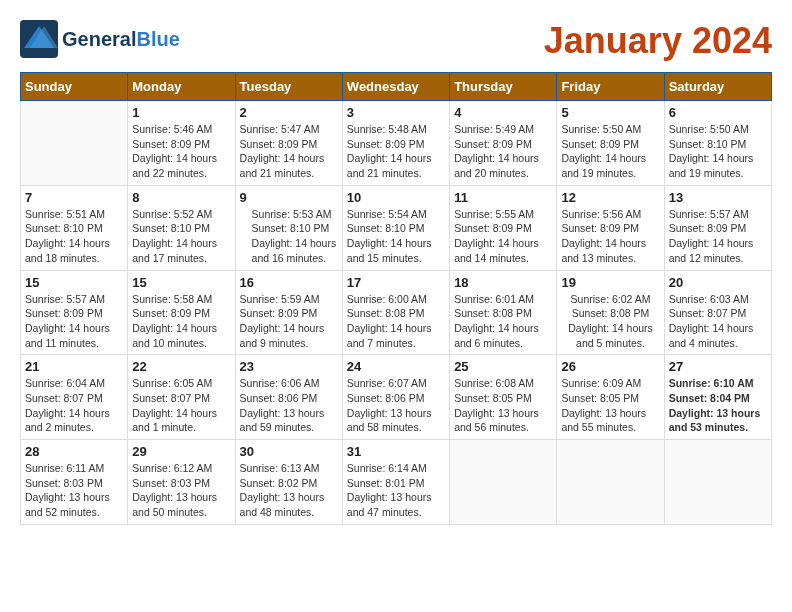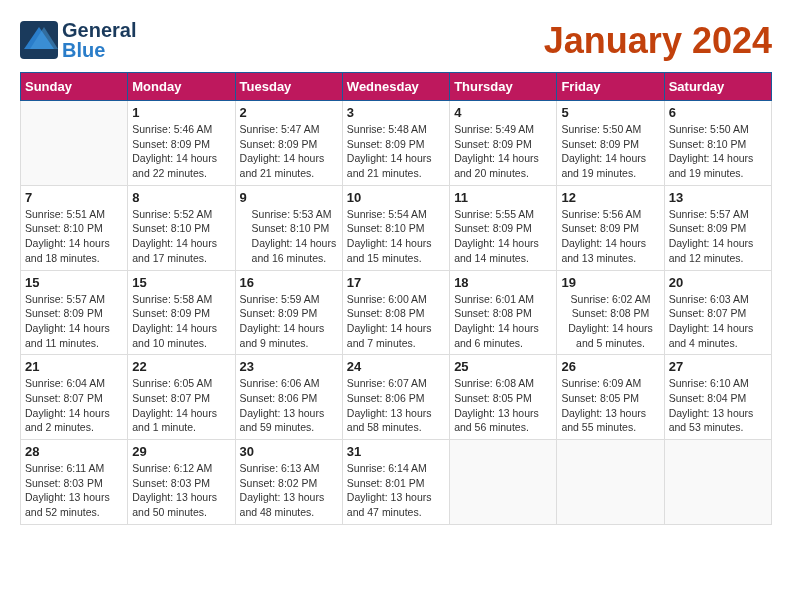--- a/index.html
+++ b/index.html
@@ -27,21 +27,21 @@
     .location-title {
       font-size: 16px;
       color: #555;
     }
     table {
       width: 100%;
       border-collapse: collapse;
       font-size: 11px;
     }
     thead tr th {
-      background-color: #be185d;
+      background-color: #a16207;
       color: #fff;
       padding: 6px 4px;
       text-align: left;
       font-size: 13px;
       font-weight: bold;
       border: 1px solid #1a5a9a;
     }
     tbody tr {
       border-bottom: 1px solid #ccc;
     }
@@ -69,22 +69,22 @@
     }
     .logo-container {
       display: flex;
       align-items: center;
     }
     .logo-svg {
       margin-right: 4px;
     }
     .logo-words {
       display: flex;
-      flex-direction: column;
       line-height: 1;
+      align-items: center;
     }
     .logo-general {
       font-size: 20px;
       font-weight: bold;
       color: #1a3a5c;
     }
     .logo-blue {
       font-size: 20px;
       font-weight: bold;
       color: #2a7dc9;
@@ -308,21 +308,21 @@
         </td>
         <td>
           <span class="day-number">26</span>
           <div class="day-info" style="white-space: pre-line;">Sunrise: 6:09 AM
 Sunset: 8:05 PM
 Daylight: 13 hours
 and 55 minutes.</div>
         </td>
         <td>
           <span class="day-number">27</span>
-          <div class="day-info" style="white-space: pre-line;">Sunrise: 6:10 AM
+          <div class="day-info" style="white-space: pre-line; font-weight: bold;">Sunrise: 6:10 AM
 Sunset: 8:04 PM
 Daylight: 13 hours
 and 53 minutes.</div>
         </td>
       </tr>
       <tr>
         <td>
           <span class="day-number">28</span>
           <div class="day-info" style="white-space: pre-line;">Sunrise: 6:11 AM
 Sunset: 8:03 PM

